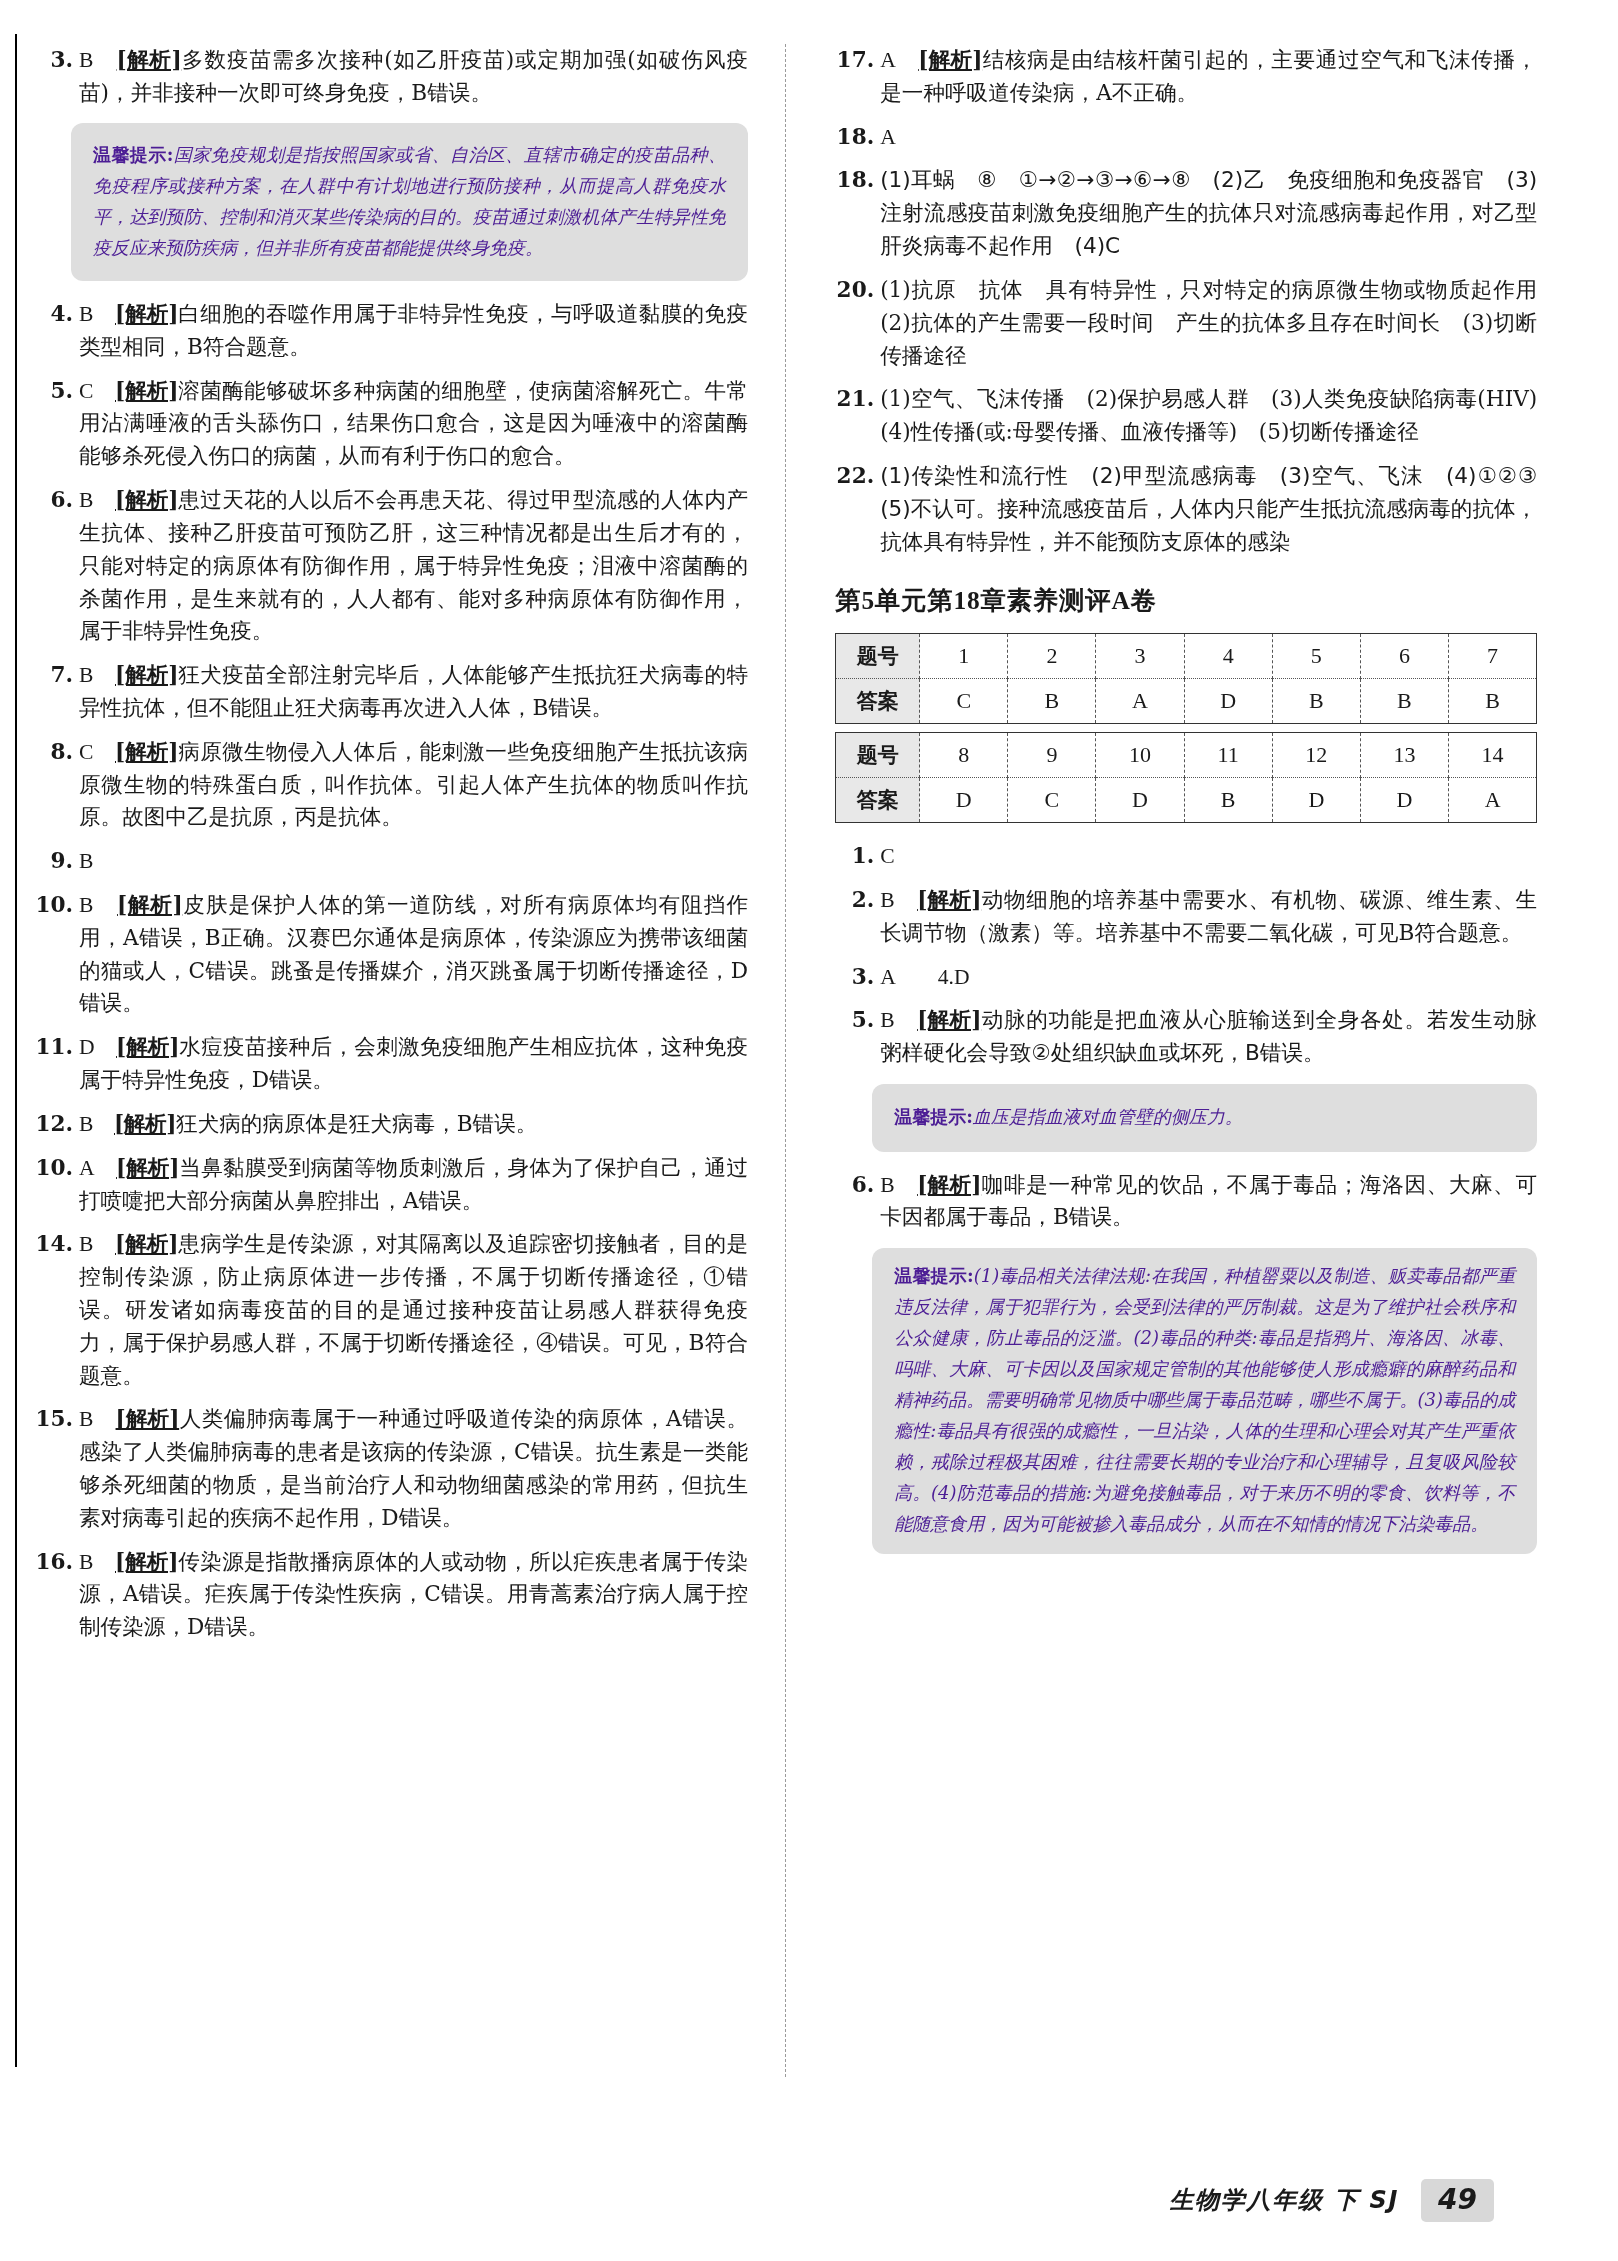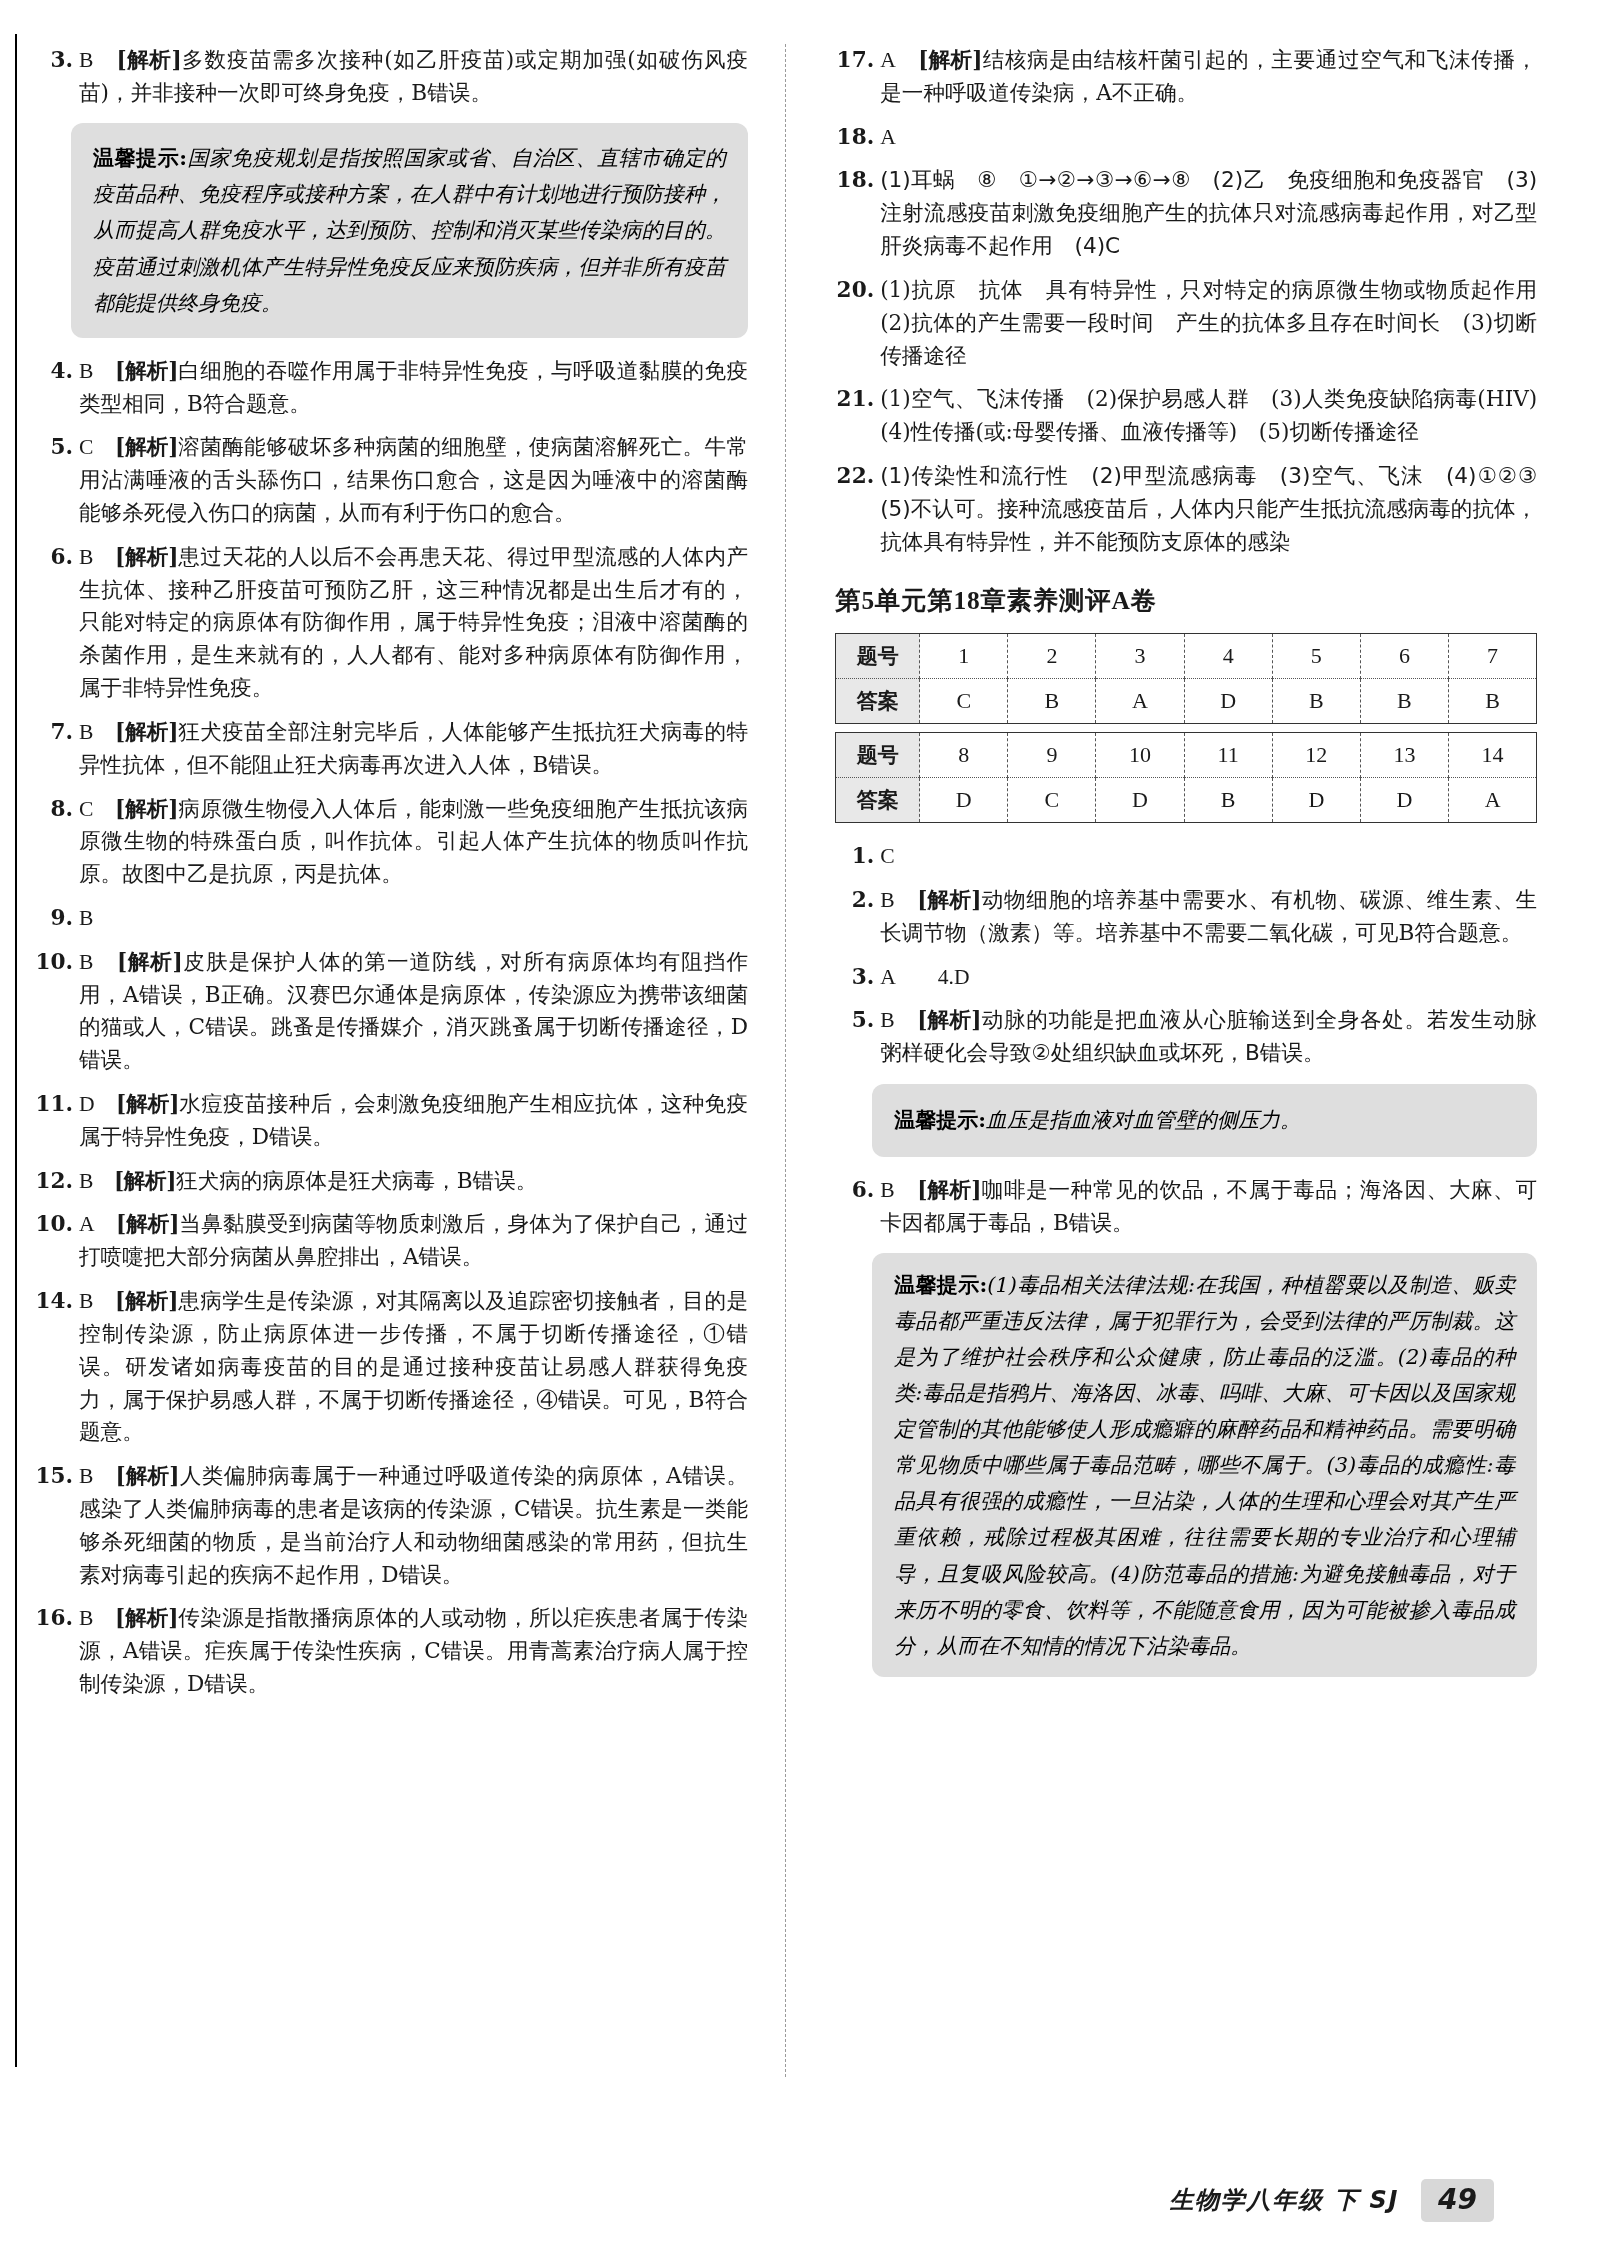--- a/index.html
+++ b/index.html
@@ -83,35 +83,36 @@
     text-align: justify;
     text-justify: inter-ideograph;
     word-break: break-all;
   }
   .entry .choice {
     font-family: "Liberation Serif", "DejaVu Serif", serif;
   }
   .tag {
     font-weight: bold;
     letter-spacing: -0.4px;
+    text-decoration: underline;
   }
 
   
   .tipbox {
     background: #dedede;
     border-radius: 12px;
     margin: 13.6px 0 17px 37px;
     padding: 17px 22px 17px 22px;
     font-family: "DejaVu Serif", "Liberation Serif", serif;
-    font-size: 21px;
+    font-size: 18px;
     line-height: 1.72;
     text-align: justify;
     text-justify: inter-ideograph;
     word-break: break-all;
-    color: #000000;
+    color: #4c1d95;
   }
   .tipbox.tight {
     margin-left: 37px;
     padding: 13.6px 22px;
   }
   .tipbox .tiplabel {
     font-weight: bold;
   }
   .tipbox .tiptext {
     font-style: italic;

